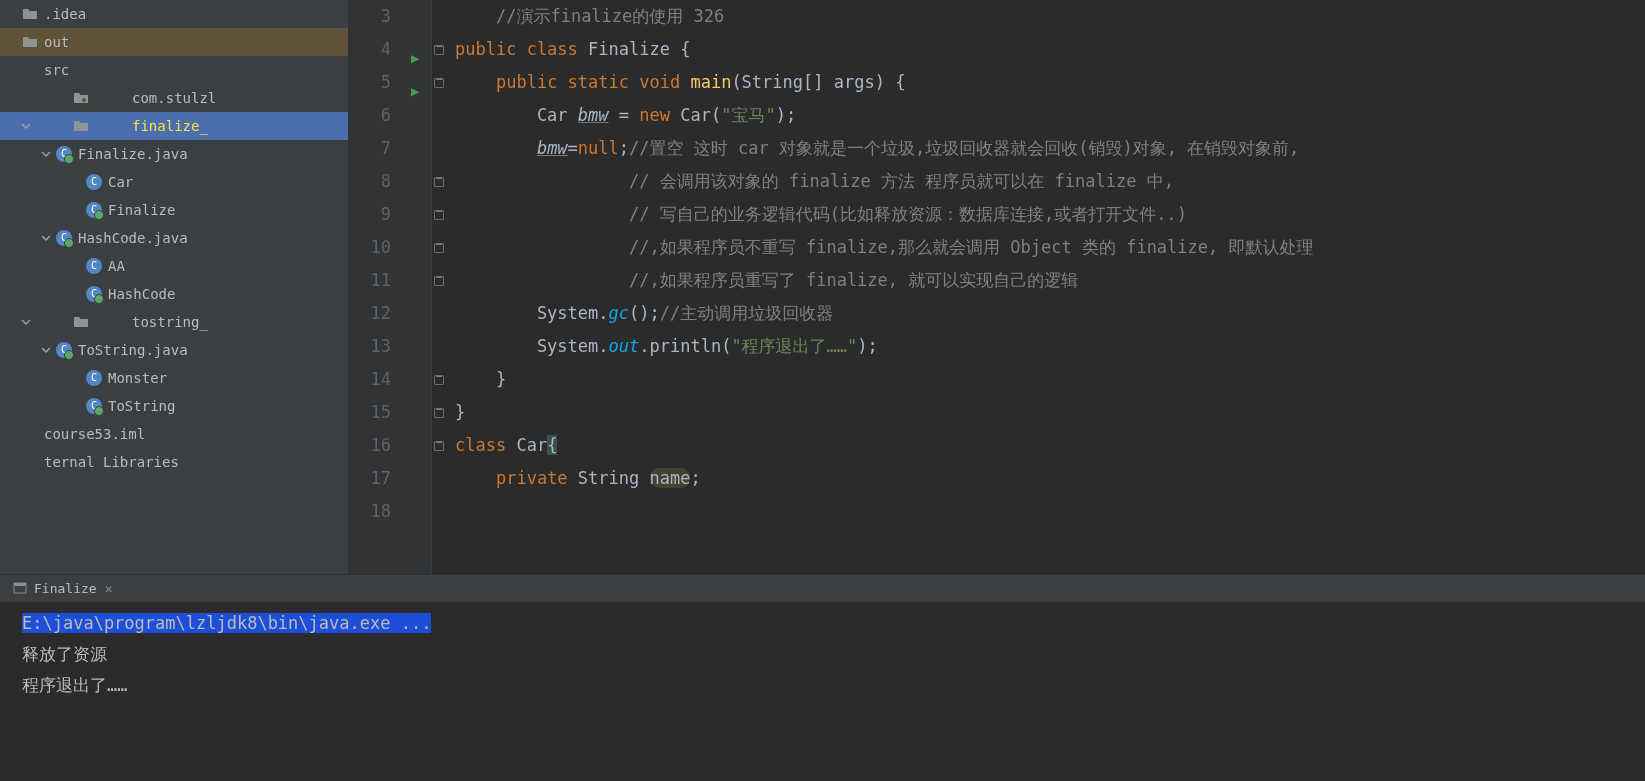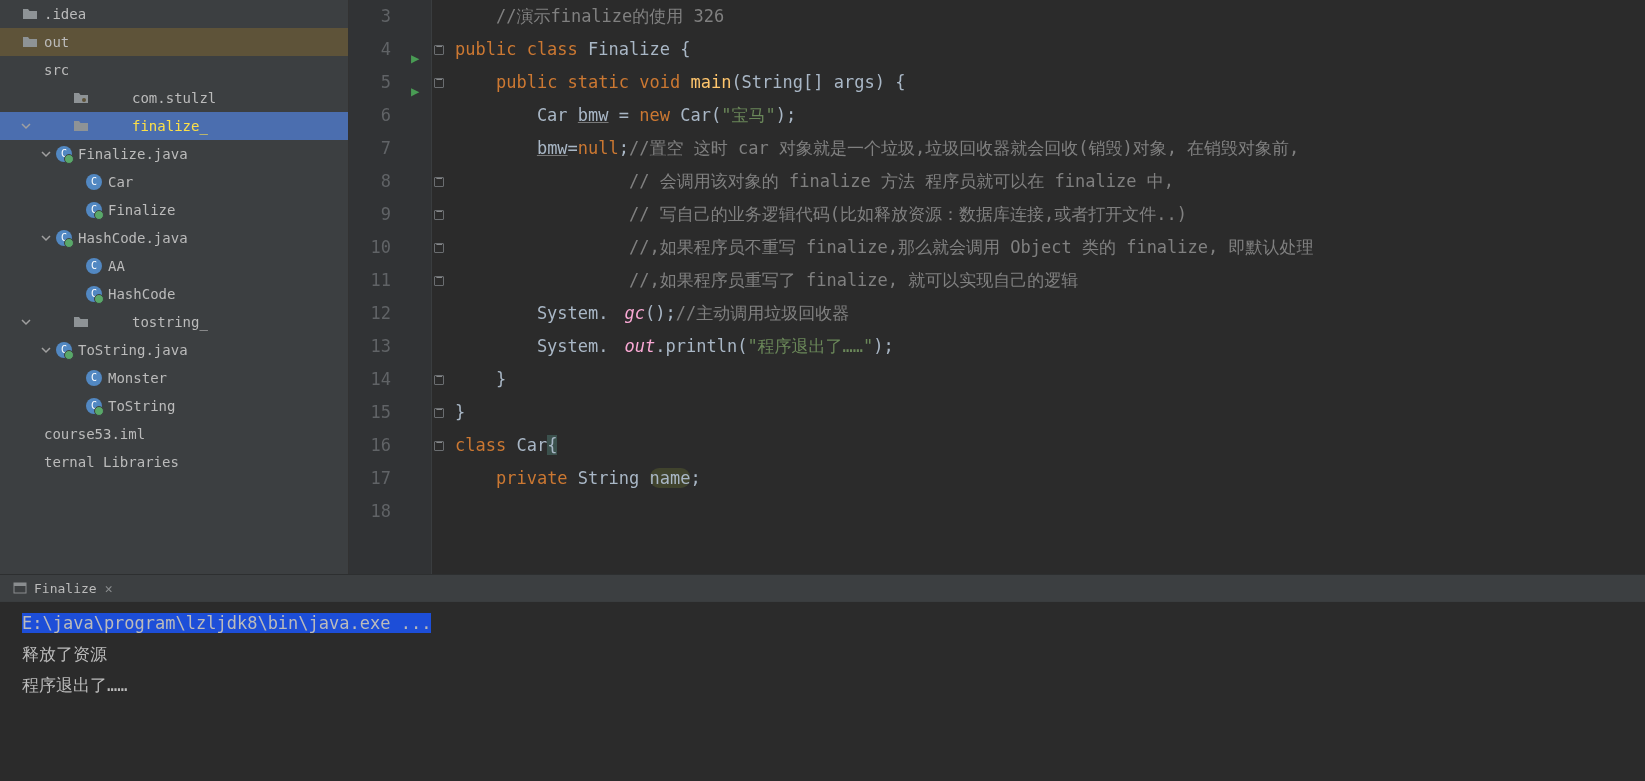--- a/index.html
+++ b/index.html
@@ -121,22 +121,22 @@
       flex: 1;
       padding-left: 8px;
       white-space: pre;
       overflow: hidden;
     }
     .ln { height: 33px; }
     .tk-kw { color: #cc7832; }
     .tk-str { color: #6a8759; }
     .tk-cmt { color: #808080; }
     .tk-fn { color: #ffc66d; }
-    .tk-static { color: #f9a8d4; font-style: italic; margin-left: 16px; }
-    .tk-under { text-decoration: underline; text-decoration-color: #787878; }
+    .tk-static { color: #0ea5e9; font-style: italic; }
+    .tk-under { text-decoration: underline; text-decoration-color: #787878; font-style: italic; }
     .hl-word { background: #40432d; border-radius: 9px; }
     .cursor-mark { background: #3b514d; }
 
     
     .tabbar {
       height: 27px;
       background: #3c3f41;
       border-top: 1px solid #2d2f30;
       display: flex;
       align-items: center;

